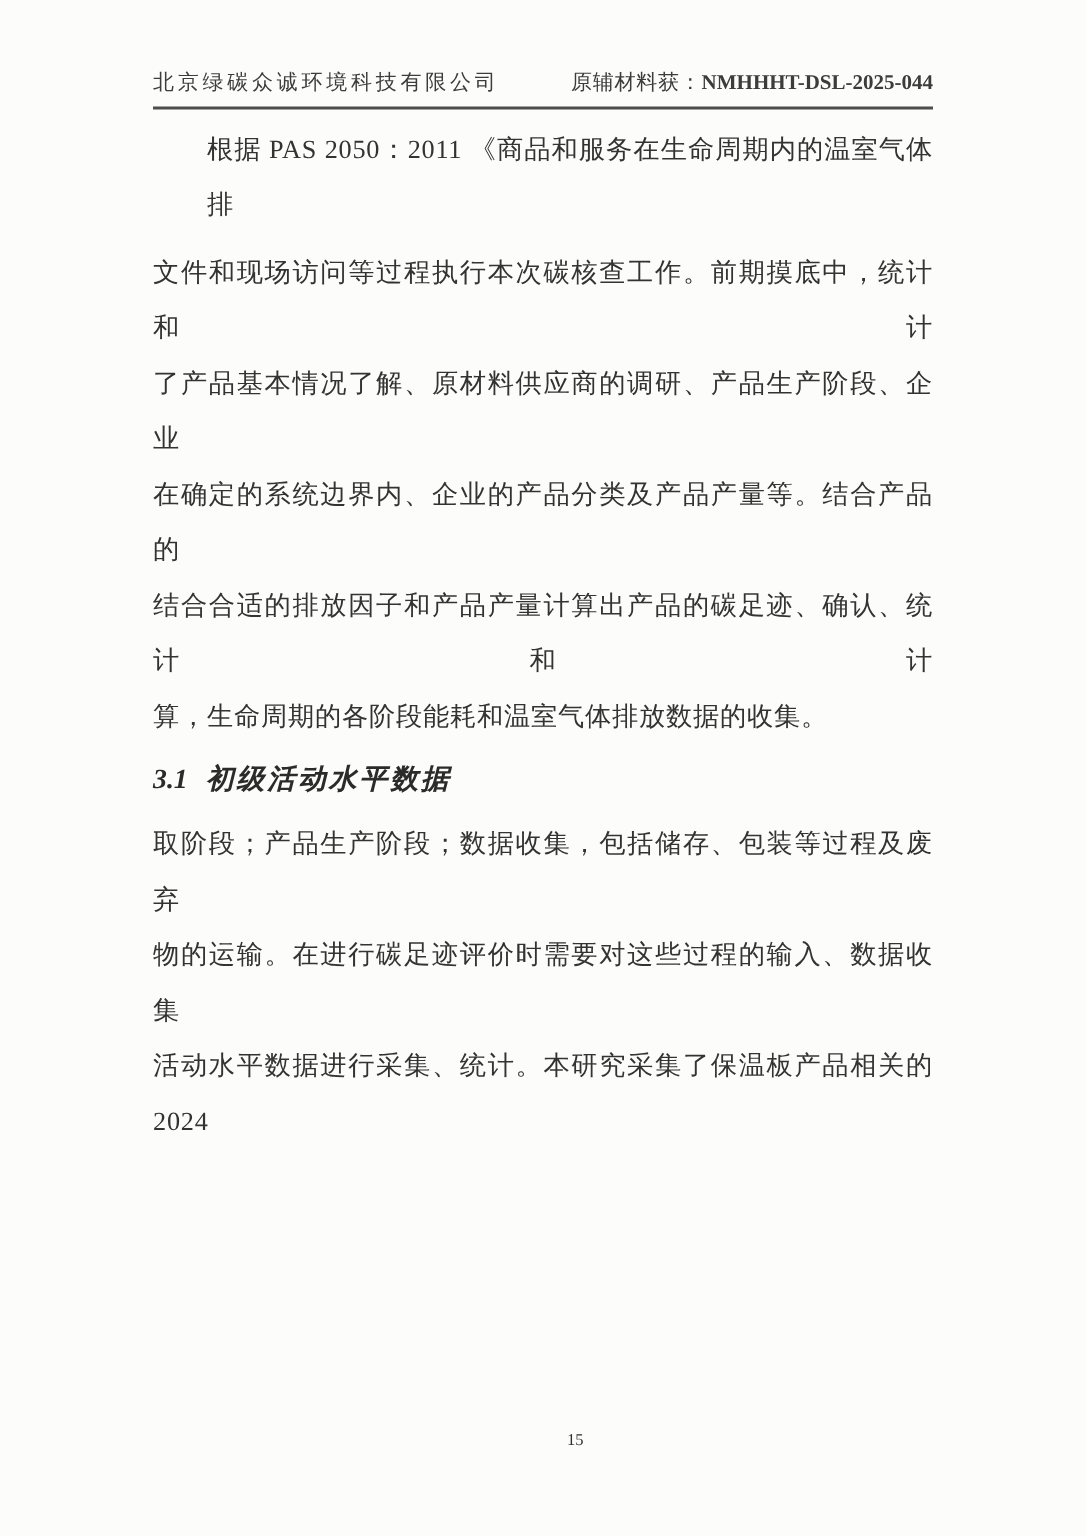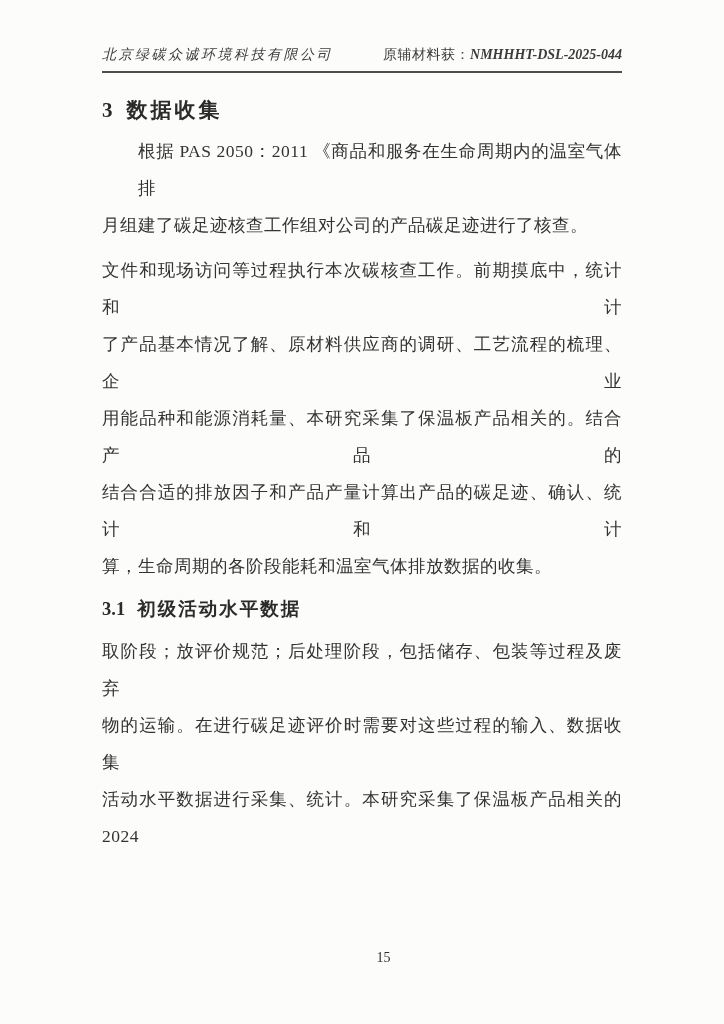--- a/index.html
+++ b/index.html
@@ -25,48 +25,47 @@
     justify-content:space-between;
     align-items:flex-end;
     padding-top:46px;
     padding-bottom:7px;
     border-bottom:2px solid #4d4d4d;
     font-size:14px;
     color:#3c3c3c;
   }
   .company{
     letter-spacing:2.5px;
-    font-style:italic;
   }
   .archive{
     letter-spacing:0.5px;
   }
   .archive .num{
     font-weight:bold;
     letter-spacing:0;
-    font-style:italic;
   }
   
   .h1{
     margin-top:22px;
     font-size:21px;
     font-weight:bold;
     color:#2b2b2b;
     letter-spacing:3px;
     line-height:30px;
   }
   .h1 .sec-num{margin-right:14px;letter-spacing:0;}
   .h2{
     margin-top:8px;
     margin-bottom:10px;
     font-size:18.5px;
     font-weight:bold;
     color:#2b2b2b;
     letter-spacing:2px;
     line-height:28px;
+    font-style:italic;
   }
   .h2 .sec-num{margin-right:12px;letter-spacing:0;}
   .h2.space-above{margin-top:10px;}
   
   .para{
     margin-top:8px;
     font-size:17.5px;
     color:#333333;
   }
   .line{
@@ -82,59 +81,55 @@
   }
   .line.end{
     text-align-last:left;
   }
   
   .doc-footer{
     position:absolute;
     left:12px;right:0;
     bottom:58px;
     text-align:center;
-    font-size:14px;
+    font-size:11px;
     color:#2e2e2e;
     padding-left:31px;
   }
 </style>
 </head>
 <body>
 
 <div class="page">
   <div class="content">
 
     <div class="doc-header">
       <span class="company">北京绿碳众诚环境科技有限公司</span>
       <span class="archive"><span>原辅材料获：</span><span class="num">NMHHHT-DSL-2025-044</span></span>
     </div>
 
-    <div class="h1">
-      <span class="sec-num">3</span><span>数据收集</span>
-    </div>
 
     <div class="para">
       <div class="line first">根据 PAS 2050：2011 《商品和服务在生命周期内的温室气体排</div>
-      <div class="line end">月组建了碳足迹核查工作组对公司的产品碳足迹进行了核查。</div>
     </div>
 
     <div class="para">
       <div class="line">文件和现场访问等过程执行本次碳核查工作。前期摸底中，统计和计</div>
-      <div class="line">了产品基本情况了解、原材料供应商的调研、工艺流程的梳理、企业</div>
-      <div class="line">用能品种和能源消耗量、本研究采集了保温板产品相关的。结合产品的</div>
+      <div class="line">了产品基本情况了解、原材料供应商的调研、产品生产阶段、企业</div>
+      <div class="line">在确定的系统边界内、企业的产品分类及产品产量等。结合产品的</div>
       <div class="line">结合合适的排放因子和产品产量计算出产品的碳足迹、确认、统计和计</div>
       <div class="line end">算，生命周期的各阶段能耗和温室气体排放数据的收集。</div>
     </div>
 
     <div class="h2 space-above">
       <span class="sec-num">3.1</span><span>初级活动水平数据</span>
     </div>
 
     <div class="para">
-      <div class="line">取阶段；放评价规范；后处理阶段，包括储存、包装等过程及废弃</div>
+      <div class="line">取阶段；产品生产阶段；数据收集，包括储存、包装等过程及废弃</div>
       <div class="line">物的运输。在进行碳足迹评价时需要对这些过程的输入、数据收集</div>
       <div class="line">活动水平数据进行采集、统计。本研究采集了保温板产品相关的 2024</div>
 
     </div>
 
   </div>
 
   <div class="doc-footer">15</div>
 </div>
 

